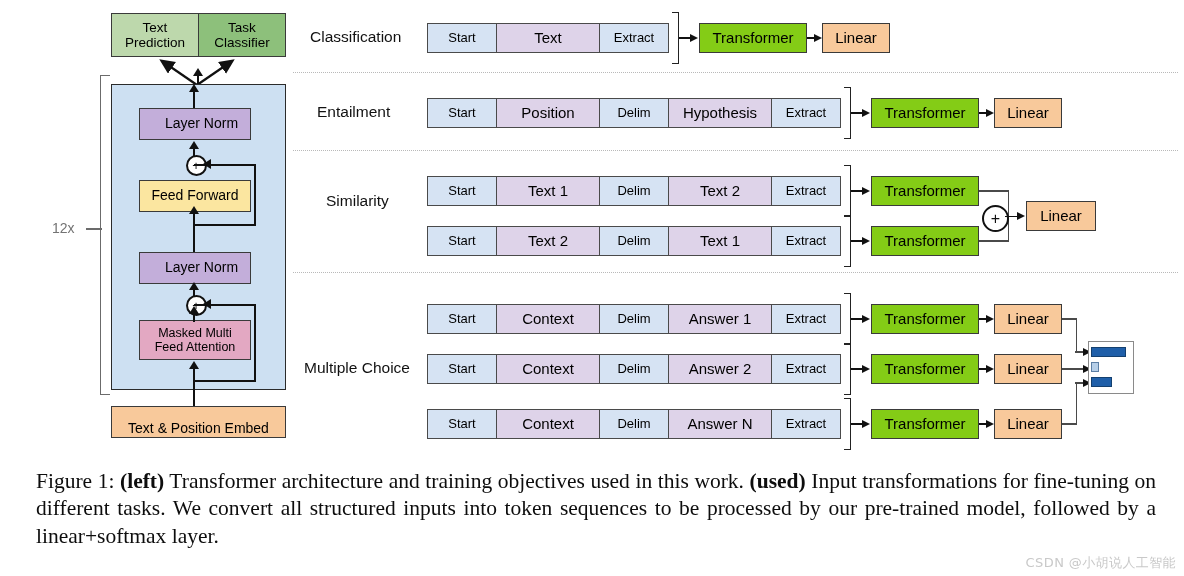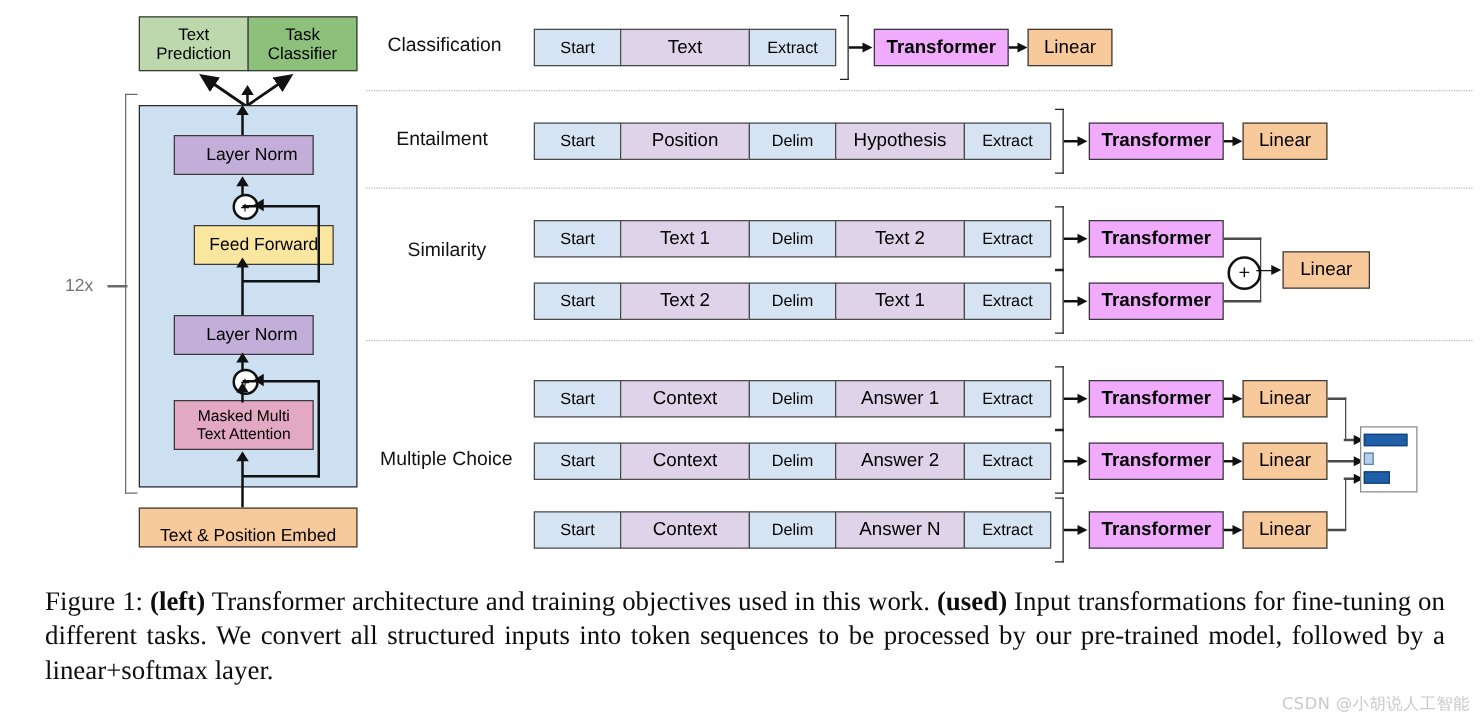--- a/index.html
+++ b/index.html
@@ -21,26 +21,26 @@
     display:flex;align-items:center;justify-content:center;
     text-align:center;
     line-height:1.12;
     color:#000;
     white-space:pre-line;
   }
   .tok{font-size:13px;border:1.3px solid #4a4a4a;}
 
   .c-blue{background:#d6e3f3;}
   .c-purple{background:#ded3e9;}
-  .c-green{background:#f0abfc;font-weight:bold;}
+  .c-green{background:#84cc16;}
   .c-orange{background:#f8c99b;}
   .c-lgreen{background:#bdd8ac;}
   .c-dgreen{background:#8dc07b;}
   .c-violet{background:#c3aeda;padding-left:13px;}
-  .c-yellow{background:#fbe6a0;margin-left:16px;}
+  .c-yellow{background:#fbe6a0;}
   .c-pink{background:#e3a8c2;}
 
   
   #left-panel{
     position:absolute;left:111px;top:84px;width:175px;height:306px;
     background:#cde0f2;border:1.8px solid #2b2b2b;box-sizing:border-box;
   }
   .arrow-v{position:absolute;background:#111;width:2.2px;}
   .arrowhead-up{
     position:absolute;width:0;height:0;
@@ -149,21 +149,21 @@
     <span>Layer Norm</span>
   </div>
   <div class="box c-yellow" style="left:139px;top:180px;width:112px;height:32px;font-size:14px;">
     <span>Feed Forward</span>
   </div>
   <div class="box c-violet" style="left:139px;top:252px;width:112px;height:32px;font-size:14px;">
     <span>Layer Norm</span>
   </div>
   <div class="box c-pink" style="left:139px;top:320px;width:112px;height:40px;font-size:12.5px;">
     <span>Masked Multi
-Text Attention</span>
+Feed Attention</span>
   </div>
 
   <div class="arrow-v" style="left:193px;top:86px;height:22px;"></div>
   <div class="arrowhead-up" style="left:188.5px;top:84px;"></div>
 
   <div class="arrow-v" style="left:193px;top:148px;height:14px;"></div>
   <div class="arrowhead-up" style="left:188.5px;top:141px;"></div>
   <div class="plusnode" style="left:185.5px;top:155px;">
     <span>+</span>
   </div>

